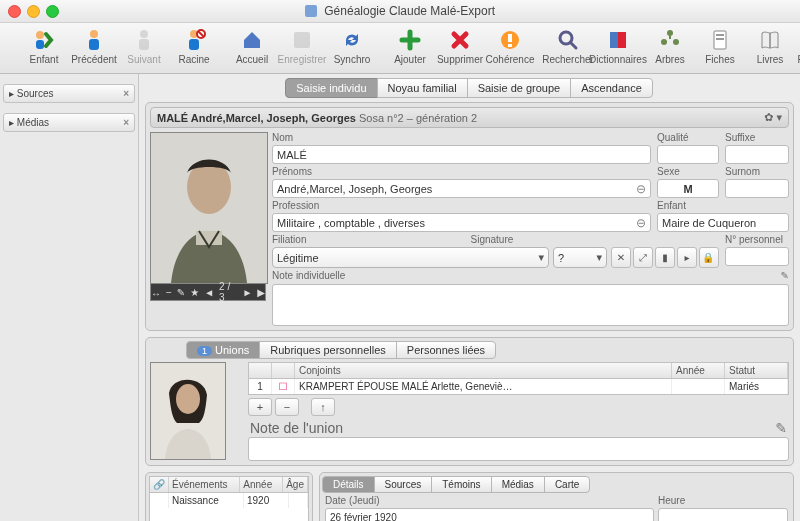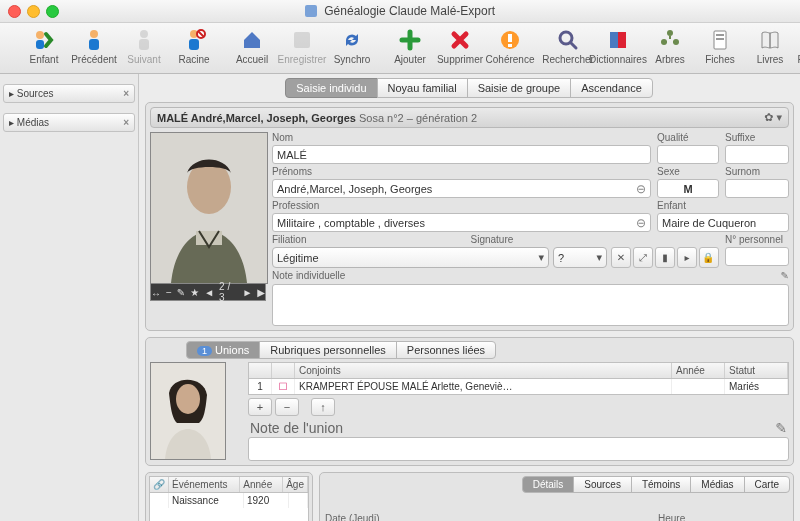--- a/index.html
+++ b/index.html
@@ -75,21 +75,21 @@
 .events-box{width:160px;border:1px solid #bdbdbd;border-radius:5px;background:#e4e4e4;padding:3px}
 .ev-head{display:flex;background:linear-gradient(#f7f7f7,#e4e4e4);border:1px solid #c0c0c0;font-size:10px;color:#555}
 .ev-head div{padding:2px 3px;border-right:1px solid #d0d0d0}
 .ev-body{background:#fff;border:1px solid #c0c0c0;border-top:none;height:54px}
 .ev-row{display:flex;font-size:10px}
 .ev-row div{padding:2px 3px;border-right:1px solid #eee}
 .ev-link{width:12px;color:#888}
 .ev-name{width:68px}
 .ev-year{width:38px}
 .details-box{flex:1;border:1px solid #bdbdbd;border-radius:5px;background:#e4e4e4;padding:3px}
-.det-tabs{display:flex;justify-content:flex-end;margin-bottom:20px}
+.det-tabs{display:flex;justify-content:flex-start;margin-bottom:2px}
 .det-tab{background:linear-gradient(#fefefe,#e6e6e6);border:1px solid #b7b7b7;padding:2px 10px;font-size:10px;margin-left:-1px}
 .det-tab:first-child{border-radius:4px 0 0 4px}
 .det-tab:last-child{border-radius:0 4px 4px 0}
 .det-tab.active{background:#9a9a9a;color:#fff}
 .det-grid{display:grid;grid-template-columns:1fr 130px;gap:2px 4px;padding:0 2px}
 .det-lbl{font-size:10px;color:#666}
 .det-field{background:#fff;border:1px solid #bcbcbc;border-radius:3px;height:16px;padding:0 4px;font-size:10px;display:flex;align-items:center}
 .clear-btn{position:absolute;right:4px;color:#888;font-size:12px}
 .rel{position:relative}
 </style>

